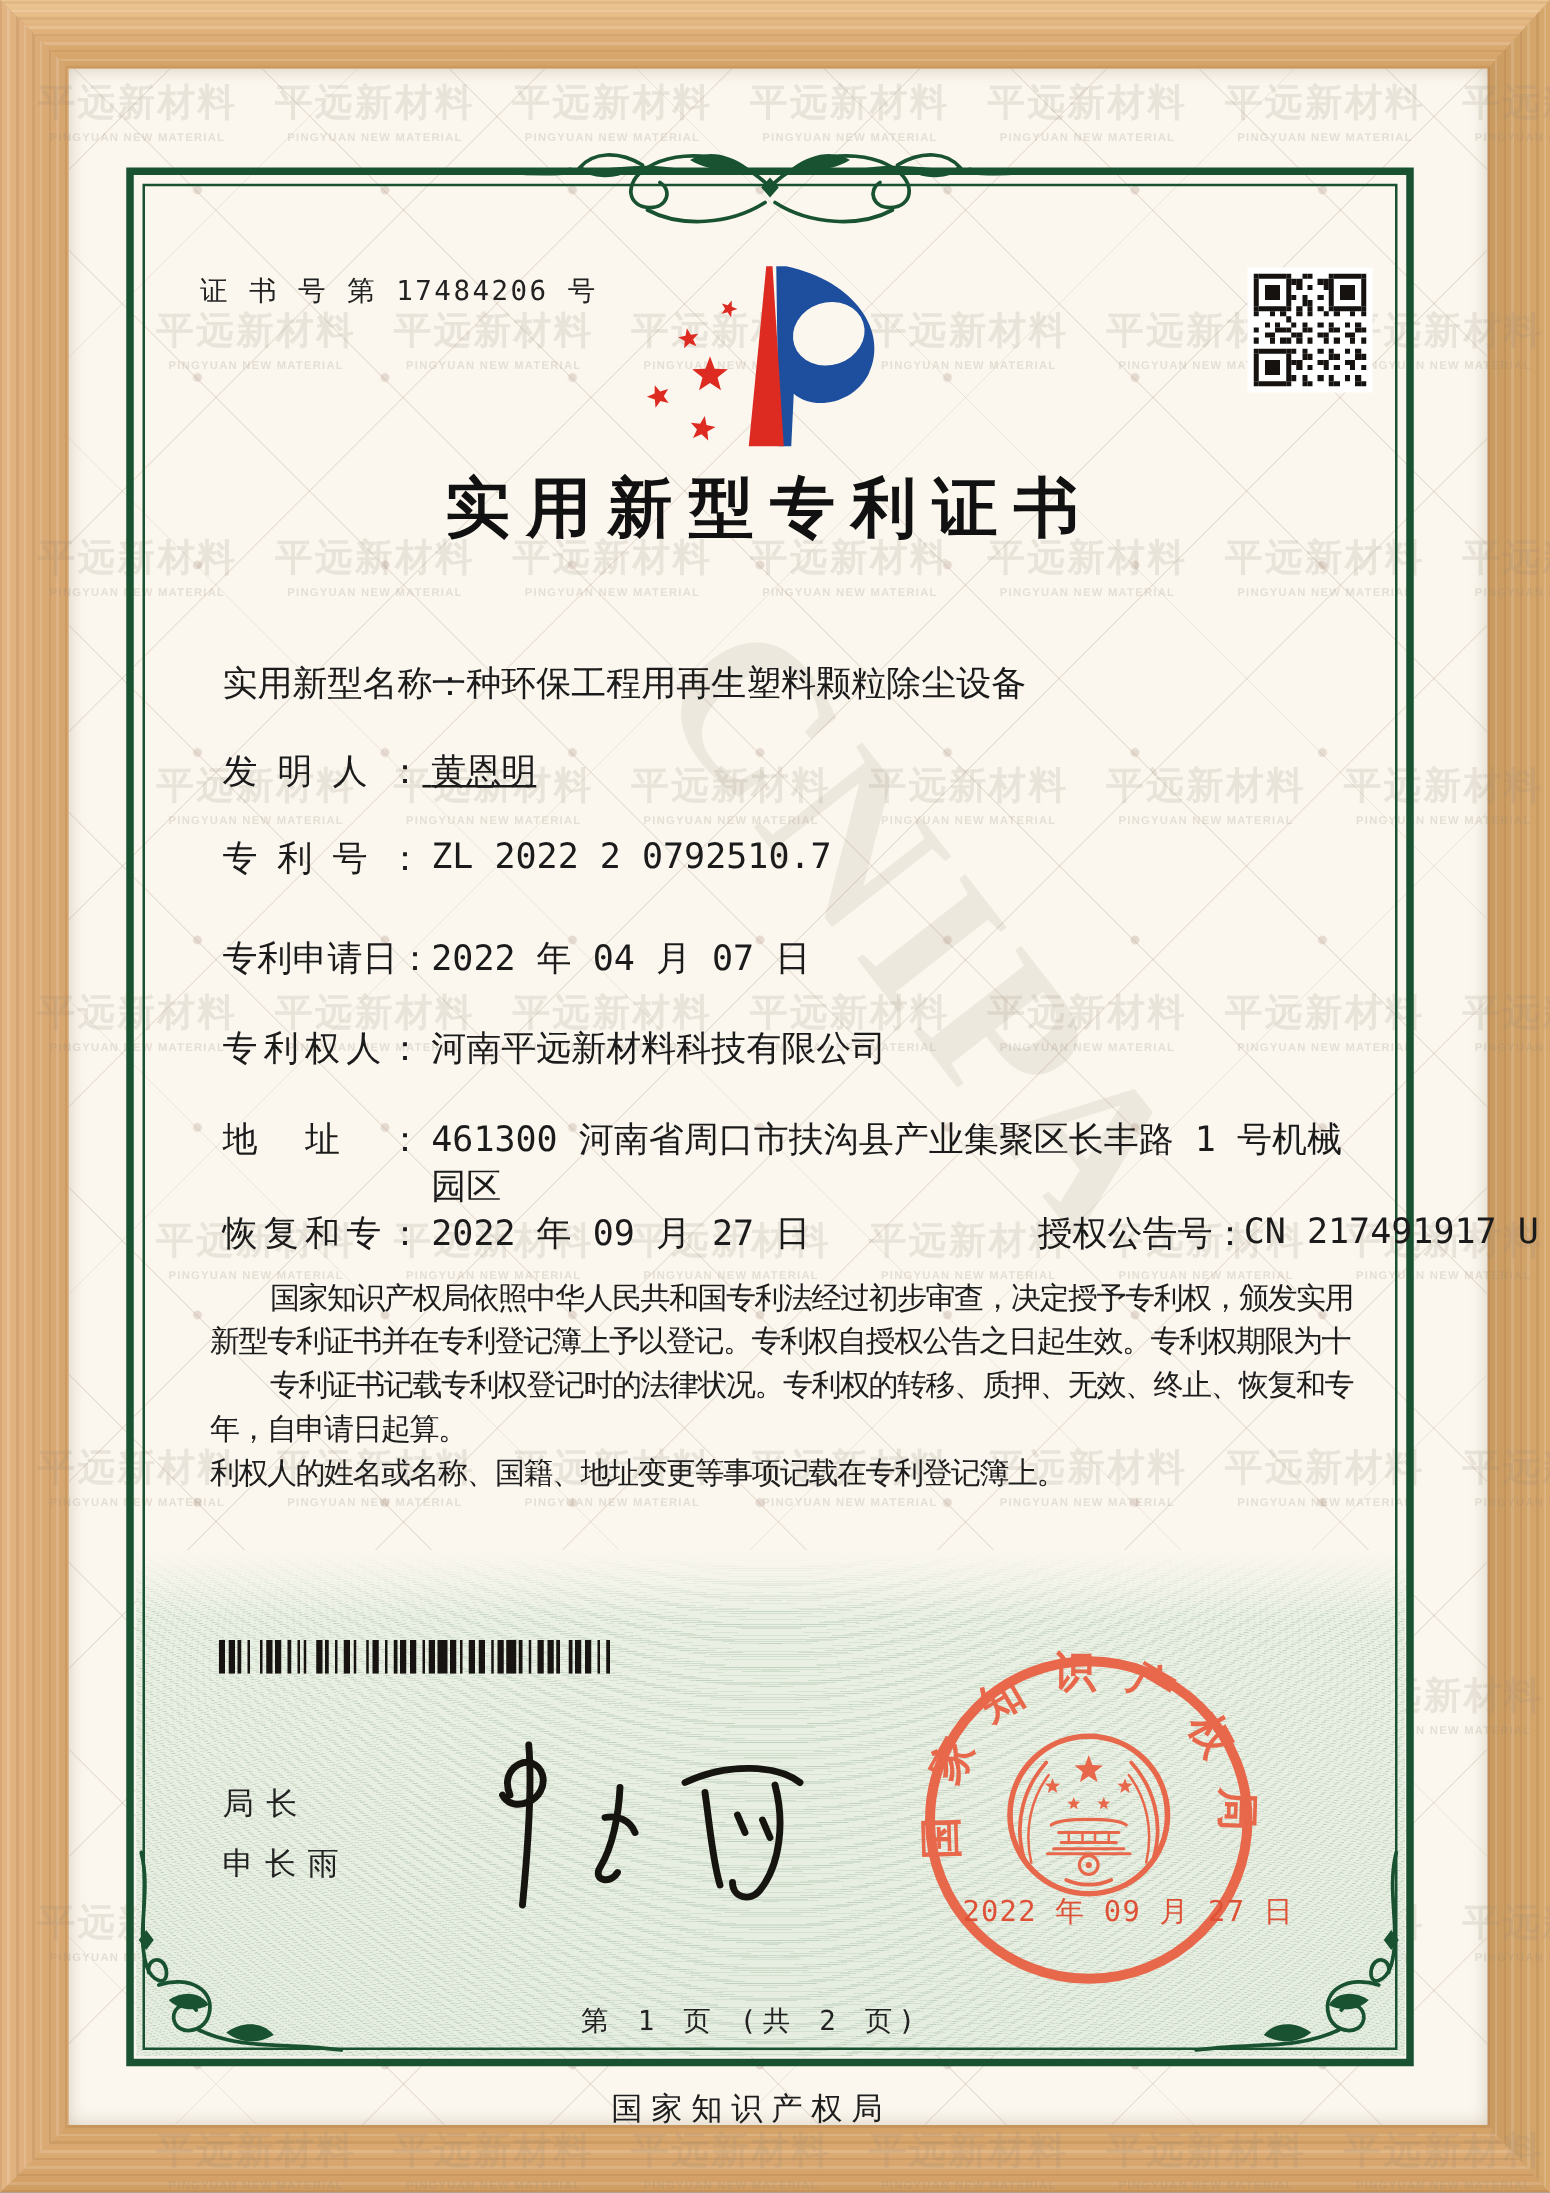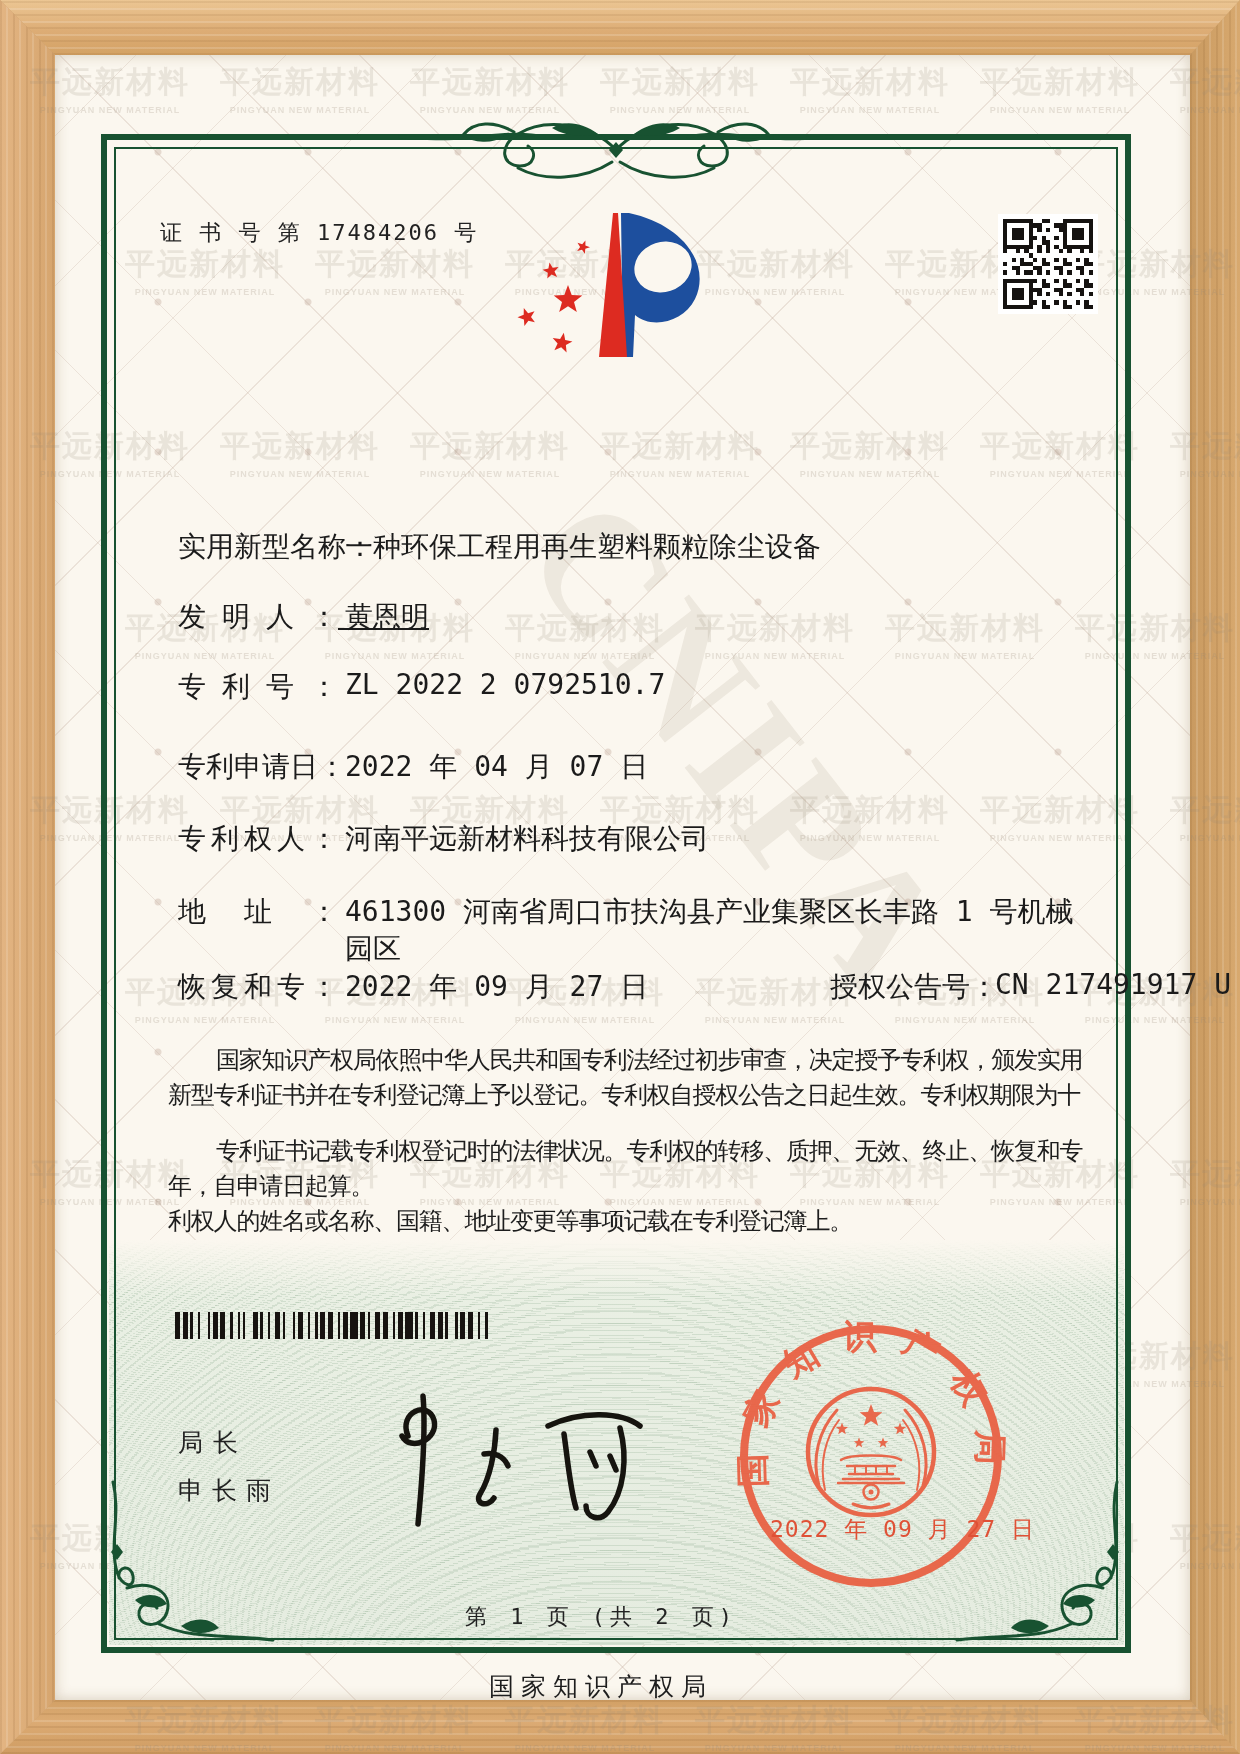--- a/index.html
+++ b/index.html
@@ -86,21 +86,21 @@
   .f-label{display:inline-block;width:160px;text-align:justify;text-align-last:justify;-moz-text-align-last:justify;vertical-align:top;}
   .f-value{font-family:var(--mono),var(--serif);}
   .f-row.wrap{white-space:normal;}
   .f-row.wrap .f-value{display:inline-block;width:730px;line-height:37px;vertical-align:top;}
   .grant2{position:absolute;left:652px;top:0;}
   .grant2 .f-label{width:158px;}
 
   
   .body-block{position:absolute;left:168px;top:1022px;width:912px;z-index:9;}
   .body-line{font-size:24px;line-height:35px;letter-spacing:-1.2px;color:#1d1d1d;white-space:nowrap;}
-  .body-line.indent{padding-left:48px;margin-top:21px;}
+  .body-line.indent{padding-left:48px;}
 
   
   .barcode{position:absolute;left:175px;top:1312px;width:318px;height:27px;z-index:9;display:flex;overflow:hidden;}
   .barcode i{display:block;height:100%;}
   .barcode i.b{background:#171310;}
   .signer-title{position:absolute;left:178px;top:1426px;z-index:9;font-family:var(--sans);font-size:25px;letter-spacing:10px;color:#222;}
   .signer-name{position:absolute;left:178px;top:1474px;z-index:9;font-family:var(--sans);font-size:25px;letter-spacing:9px;color:#222;}
   .signature{position:absolute;left:368px;top:1390px;width:280px;height:140px;z-index:10;}
   .signature path{stroke:#16140f;stroke-width:5.5;fill:none;stroke-linecap:round;}
 
@@ -880,20 +880,21 @@
       <i></i>
       <i class="on"></i>
       <i class="on"></i>
       <i></i>
       <i></i>
       <i></i>
       <i class="on"></i>
       <i class="on"></i>
     </div>
 
+  <div class="page-title">实用新型专利证书</div>
 
   <div class="f-row" style="top:528px;">
     <span class="f-label">实用新型名称：</span>
     <span class="f-value">一种环保工程用再生塑料颗粒除尘设备</span>
   </div>
   <div class="f-row" style="top:598px;text-decoration:underline;">
     <span class="f-label">发明人：</span>
     <span class="f-value">黄恩明</span>
   </div>
   <div class="f-row" style="top:668px;">

